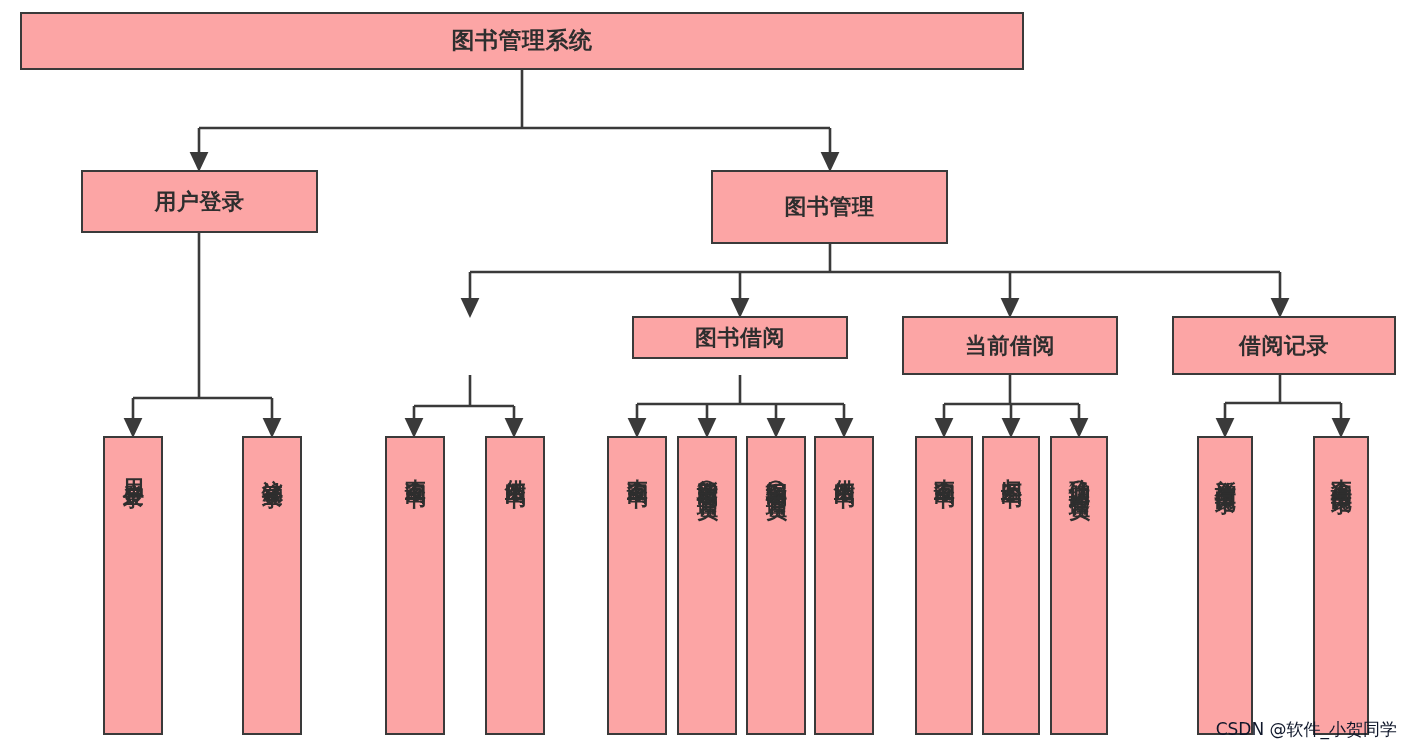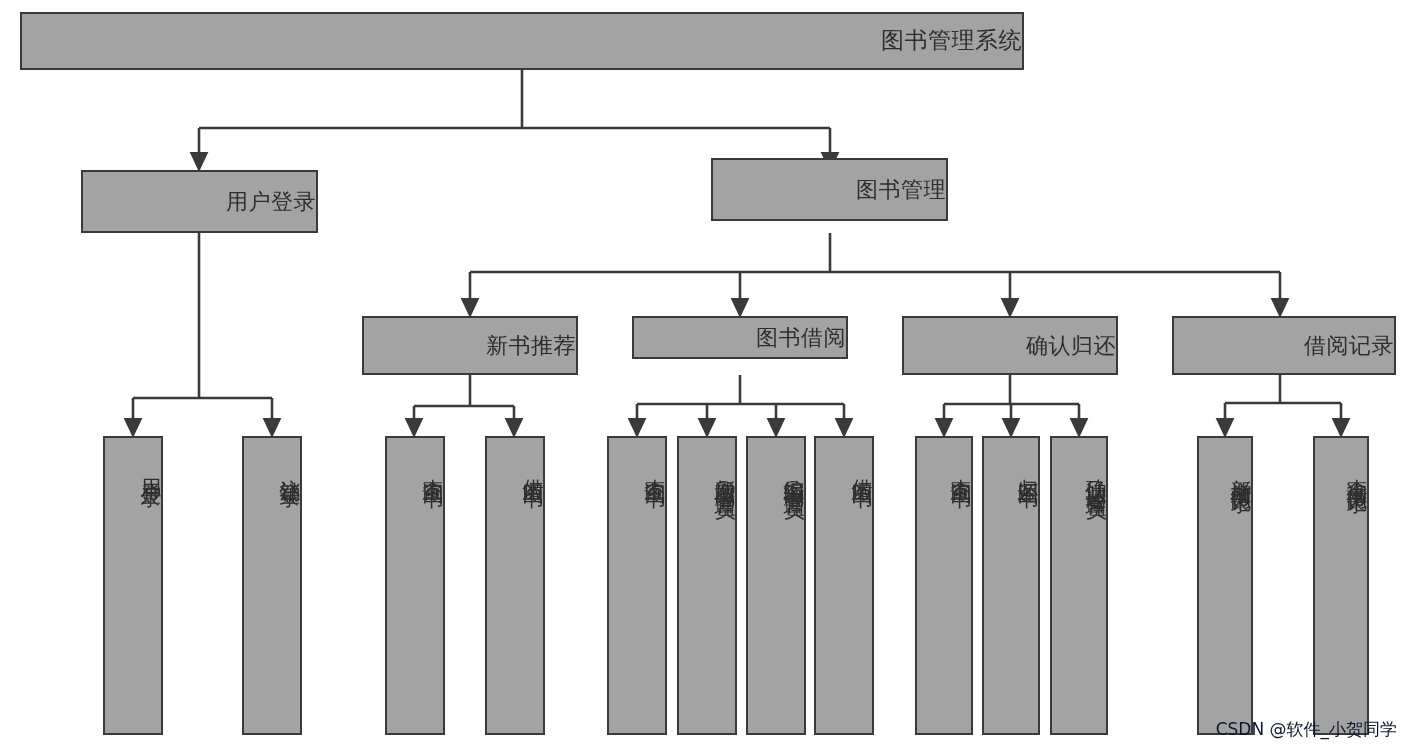--- a/index.html
+++ b/index.html
@@ -19,26 +19,27 @@
     position: absolute;
     left: 0;
     top: 0;
     width: 1405px;
     height: 747px;
   }
   .node {
     position: absolute;
     box-sizing: border-box;
     border: 2.5px solid #3a3a3a;
-    background: #a3a3a3;
+    background: #fca5a5;
     display: flex;
     align-items: center;
-    justify-content: flex-end;
+    justify-content: center;
     color: #2e2e2e;
     z-index: 2;
+    font-weight: bold;
   }
   .node .label {
     display: block;
     text-align: center;
     line-height: 1.18;
     letter-spacing: 0.5px;
   }
   .node.horiz .label {
     font-size: 22px;
   }
@@ -124,32 +125,29 @@
     </g>
   </svg>
 
   <div class="node root horiz" style="left:20px; top:12px; width:1004px; height:58px;">
     <span class="label">图书管理系统</span>
   </div>
 
   <div class="node horiz" style="left:81px; top:170px; width:237px; height:63px;">
     <span class="label">用户登录</span>
   </div>
-  <div class="node horiz" style="left:711px; top:158px; width:237px; height:63px;">
+  <div class="node horiz" style="left:711px; top:170px; width:237px; height:74px;">
     <span class="label">图书管理</span>
   </div>
 
-  <div class="node horiz" style="left:362px; top:316px; width:216px; height:59px;">
-    <span class="label">新书推荐</span>
-  </div>
   <div class="node horiz" style="left:632px; top:316px; width:216px; height:43px;">
     <span class="label">图书借阅</span>
   </div>
   <div class="node horiz" style="left:902px; top:316px; width:216px; height:59px;">
-    <span class="label">确认归还</span>
+    <span class="label">当前借阅</span>
   </div>
   <div class="node horiz" style="left:1172px; top:316px; width:224px; height:59px;">
     <span class="label">借阅记录</span>
   </div>
 
   <div class="node vert" style="left:103px; top:436px; width:60px; height:299px;">
     <span class="label">用户登录</span>
   </div>
   <div class="node vert" style="left:242px; top:436px; width:60px; height:299px;">
     <span class="label">注销登录</span>

